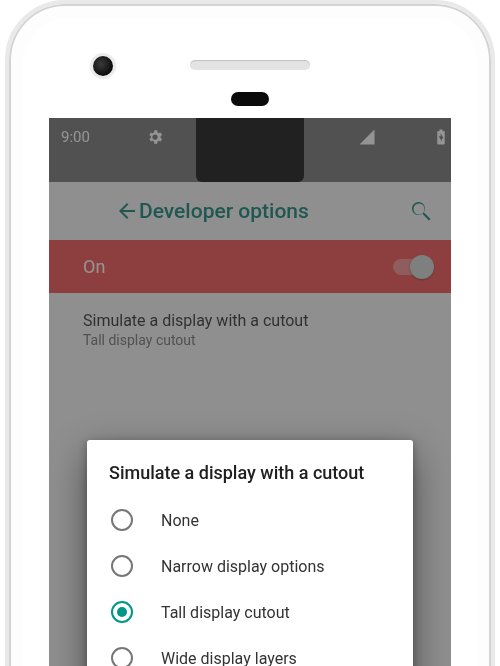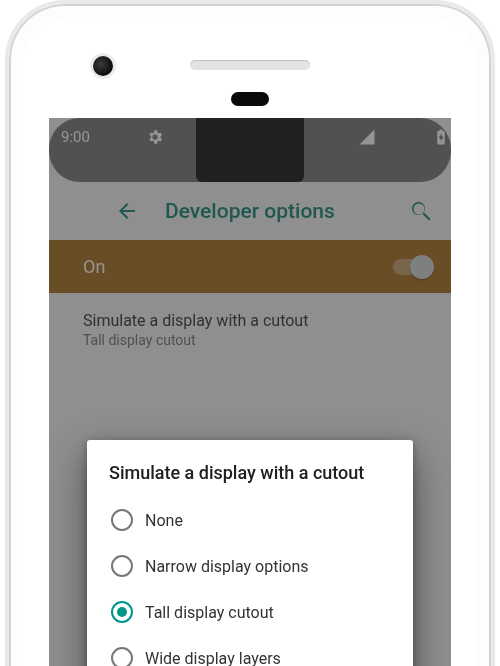--- a/index.html
+++ b/index.html
@@ -54,38 +54,38 @@
   .notch {
     position: absolute; top: 0; left: 50%; transform: translateX(-50%);
     width: 108px; height: 64px; background: #000; z-index: 5;
     border-bottom-left-radius: 6px; border-bottom-right-radius: 6px;
   }
 
   .statusbar {
     position: absolute; top: 0; left: 0; right: 0; height: 64px;
     background: #6b6b6b; color: #fff; z-index: 4;
     display: flex; align-items: flex-start; justify-content: space-between;
-    padding: 10px 12px 0 12px; font-size: 15px; border-radius: 31px;
+    padding: 10px 12px 0 12px; font-size: 15px;
   }
   .statusbar .left, .statusbar .right { display: flex; align-items: center; gap: 8px; }
   .sb-icon { display: inline-flex; align-items: center; justify-content: center; padding-left: 48px; }
 
   .appbar {
     position: absolute; top: 64px; left: 0; right: 0; height: 58px;
     display: flex; align-items: center; padding: 0 18px;
     color: #00796b; background: #f3f3f3; z-index: 3;
   }
-  .appbar .title { font-size: 21px; font-weight: 500; margin-left: 26px; flex: 1; }
+  .appbar .title { font-size: 21px; font-weight: 500; flex: 1; }
   .appbar .search { margin-left: auto; }
 
   .content {
     position: absolute; top: 122px; left: 0; right: 0; bottom: 0; z-index: 2;
   }
   .switchbar {
-    background: #a16207; color: #fff;
+    background: #ef4444; color: #fff;
     padding: 16px 20px 16px 34px;
     display: flex; align-items: center; justify-content: space-between;
     font-size: 18px;
   }
   .switch-track {
     width: 38px; height: 16px; border-radius: 10px; background: rgba(255,255,255,0.35);
     position: relative;
   }
   .switch-thumb {
     position: absolute; right: -3px; top: -4px; width: 24px; height: 24px; border-radius: 50%;
@@ -104,21 +104,21 @@
     position: absolute; inset: 0; background: rgba(60,60,60,0.55); z-index: 10;
   }
   .dialog {
     position: absolute; left: 38px; right: 38px; top: 322px;
     background: #fff; border-radius: 3px;
     box-shadow: 0 14px 38px rgba(0,0,0,.45), 0 2px 8px rgba(0,0,0,.3);
     z-index: 11; padding: 22px 22px 14px 22px;
   }
   .dialog-title { font-size: 18px; font-weight: 500; color: #202020; margin-bottom: 14px; }
   .option {
-    display: flex; align-items: center; gap: 12px;
+    display: flex; align-items: center; gap: 28px;
     padding: 12px 2px; font-size: 16px; color: #333;
     cursor: pointer;
     text-align: center;
   }
   .radio {
     width: 22px; height: 22px; border-radius: 50%;
     border: 2px solid #777; position: relative; flex-shrink: 0;
   }
   .radio.selected { border-color: #009688; }
   .radio.selected::after {

